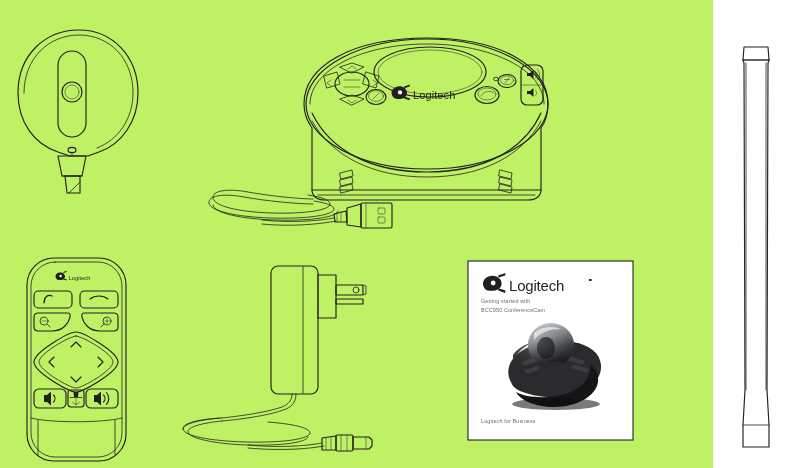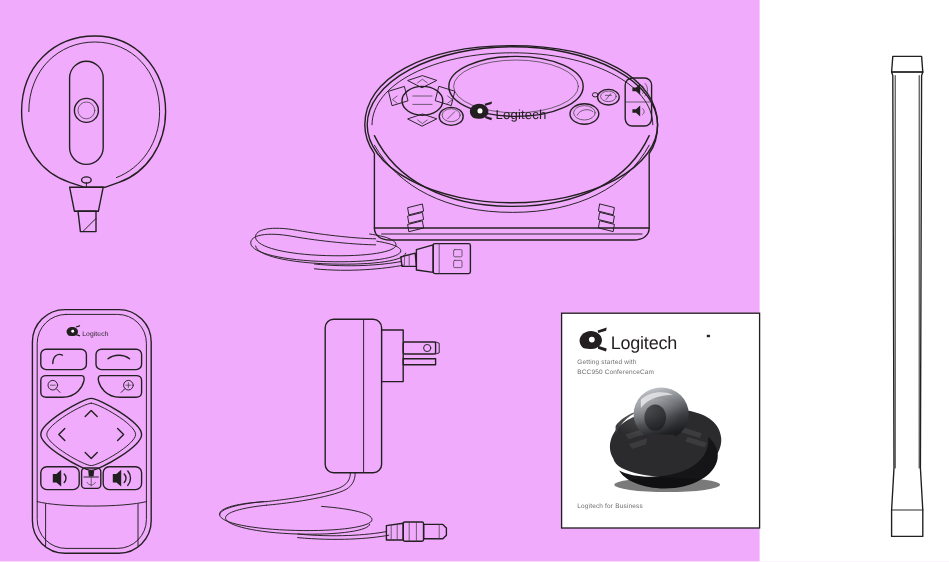--- a/index.html
+++ b/index.html
@@ -10,23 +10,23 @@
   body {
     width: 791px;
     height: 468px;
     position: relative;
     overflow: hidden;
     font-family: "Liberation Sans", sans-serif;
   }
   #stage {
     position: absolute;
     left: 0; top: 0;
-    width: 633px;
+    width: 713px;
     height: 468px;
-    background: #f0abfc;
+    background: #bef264;
   }
   svg.art {
     position: absolute;
     left: 0; top: 0;
     width: 791px;
     height: 468px;
     display: block;
   }
   .ln {
     fill: none;

